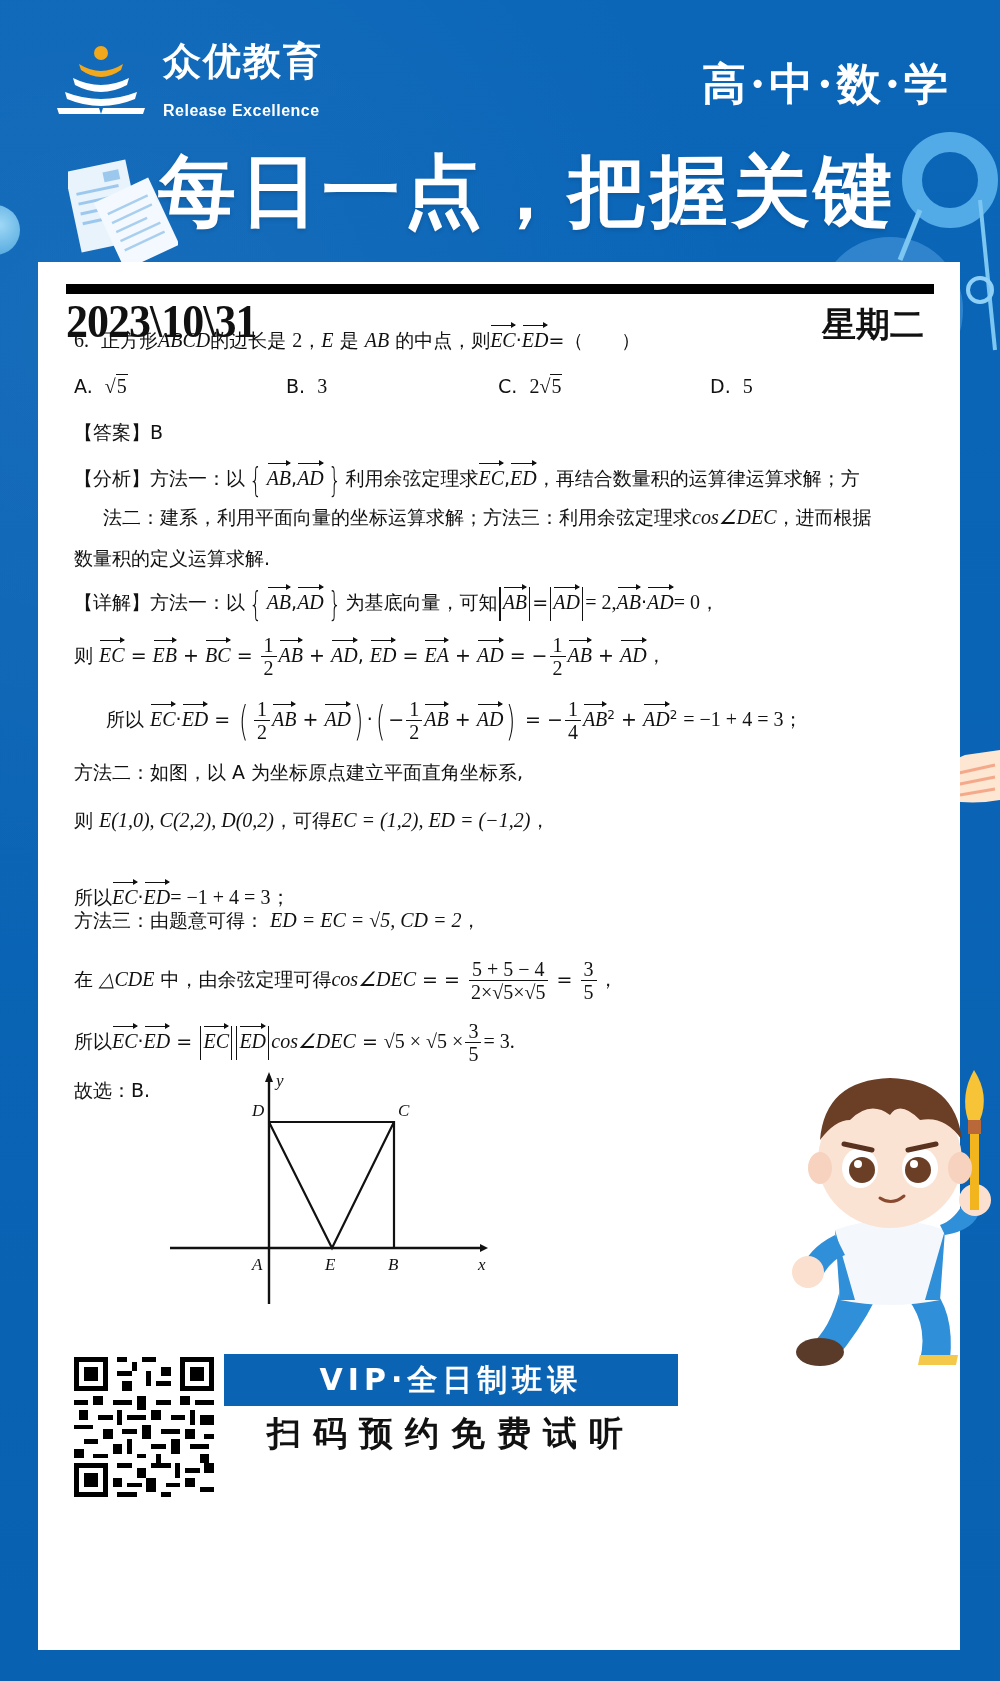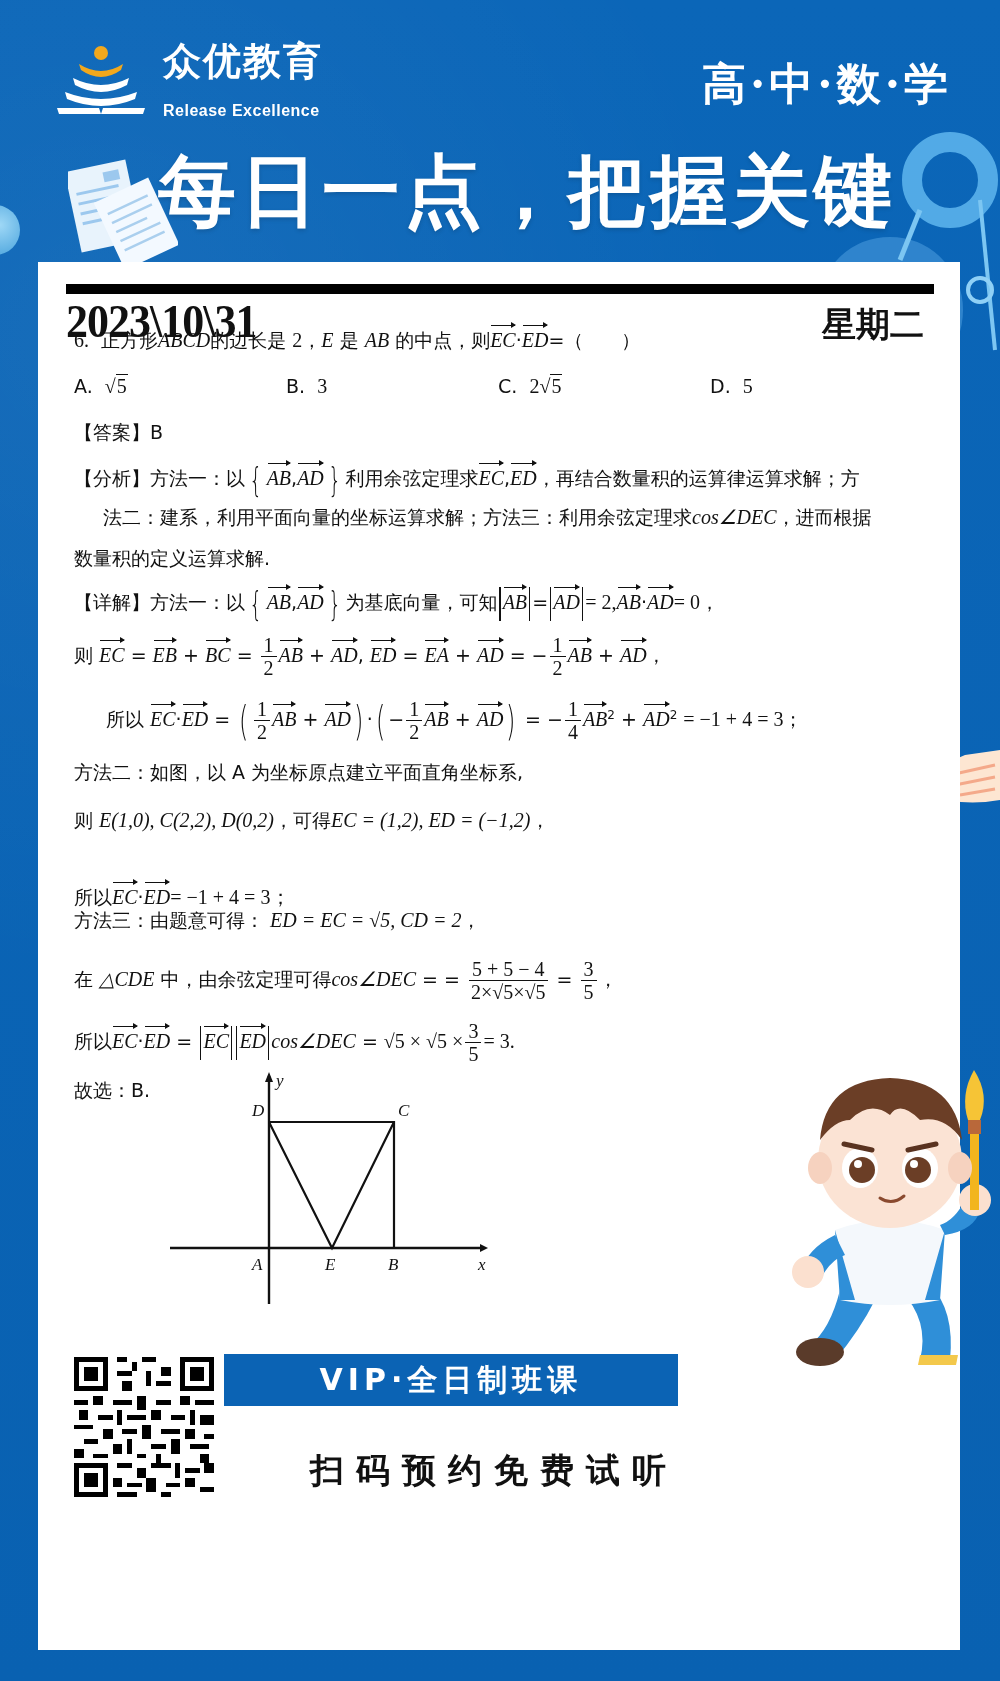--- a/index.html
+++ b/index.html
@@ -55,21 +55,21 @@
   .options { display: flex; align-items: flex-end; }
   .options .opt { width: 212px; }
 
   
   .diagram { position: absolute; left: 130px; top: 810px; width: 320px; height: 240px; }
 
   
   .qr { position: absolute; left: 36px; top: 1095px; width: 140px; height: 140px; }
   .promo { position: absolute; left: 186px; top: 1092px; width: 454px; }
   .promo-top { background: #0b63b4; color: #fff; font-size: 30px; font-weight: bold; letter-spacing: 5px; text-align: center; height: 52px; line-height: 52px; }
-  .promo-mid { font-size: 34px; font-weight: bold; letter-spacing: 12px; text-align: right; height: 52px; line-height: 54px; color: #111; margin-top: 37px; }
+  .promo-mid { font-size: 34px; font-weight: bold; letter-spacing: 12px; text-align: center; height: 52px; line-height: 54px; color: #111; }
   .promo-bot { border: 2px dashed #2b78c4; height: 50px; display: flex; align-items: center; justify-content: center; color: #0b63b4; font-size: 32px; font-weight: bold; letter-spacing: 3px; }
   .mascot { position: absolute; right: -10px; top: 1060px; width: 230px; height: 310px; }
 </style>
 </head>
 <body>
 
 <div class="bg-tex"></div>
 
 <div class="deco-ball"></div>
 <svg class="deco-molecule" viewBox="0 0 200 260">

